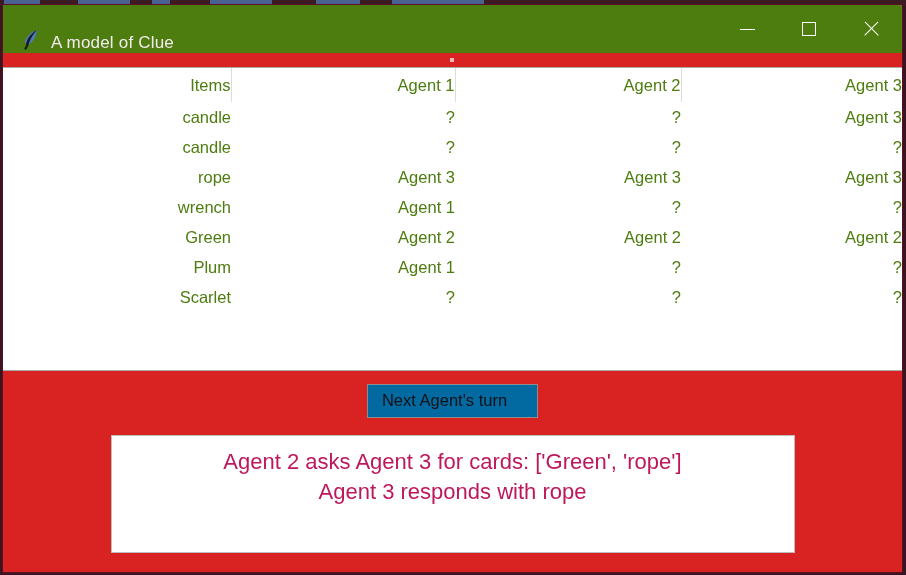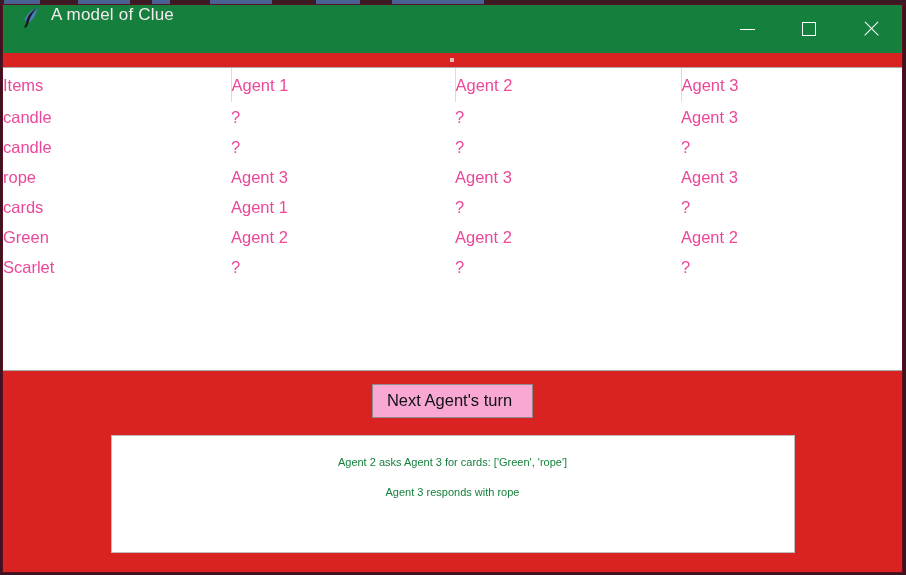--- a/index.html
+++ b/index.html
@@ -40,23 +40,23 @@
     background: #d92322;
     border: 1px solid #5d1020;
     box-sizing: border-box;
     display: flex;
     flex-direction: column;
   }
 
   
   .title-bar {
     height: 48px;
-    background: #15803d;
-    display: flex;
-    align-items: flex-start;
+    background: #4d7c0f;
+    display: flex;
+    align-items: flex-end;
     flex: 0 0 auto;
     position: relative;
   }
   .title-icon {
     width: 22px;
     height: 26px;
     margin-left: 16px;
     margin-right: 10px;
     flex: 0 0 auto;
     display: flex;
@@ -142,23 +142,23 @@
     height: 304px;
     position: relative;
     box-sizing: border-box;
   }
   table.clue-grid {
     width: 100%;
     border-collapse: collapse;
     table-layout: fixed;
   }
   table.clue-grid td {
-    text-align: left;
+    text-align: right;
     font-size: 16.5px;
-    color: #ec4899;
+    color: #4d7c0f;
     height: 30px;
     padding: 0;
     border: 0;
     white-space: nowrap;
   }
   table.clue-grid tr.header-row td {
     height: 34px;
     vertical-align: middle;
   }
   table.clue-grid tr.header-row td.col-div {
@@ -171,26 +171,26 @@
 
   
   .button-strip {
     flex: 0 0 auto;
     height: 60px;
     display: flex;
     align-items: center;
     justify-content: center;
   }
   .next-turn-btn {
-    background: #f9a8d4;
+    background: #0369a1;
     border: 1px solid #8d8d8d;
     color: #121216;
     font-size: 16.5px;
     font-family: "Liberation Sans", sans-serif;
-    padding: 6px 20px 8px 14px;
+    padding: 6px 30px 8px 14px;
     line-height: 1.1;
     cursor: pointer;
     white-space: nowrap;
   }
 
   
   .log-wrap {
     flex: 1 1 auto;
     display: flex;
     align-items: flex-start;
@@ -200,22 +200,22 @@
   .log-box {
     width: 684px;
     height: 118px;
     background: #ffffff;
     border: 1px solid #bdbdbd;
     box-sizing: border-box;
     padding-top: 11px;
     text-align: center;
   }
   .log-line {
-    font-size: 11px;
-    color: #15803d;
+    font-size: 22px;
+    color: #be185d;
     line-height: 30px;
     white-space: nowrap;
   }
 </style>
 </head>
 <body>
 
 <div class="desktop-backdrop">
   <span class="backdrop-fleck" style="left:4px;width:36px;"></span>
   <span class="backdrop-fleck" style="left:78px;width:52px;"></span>
@@ -282,30 +282,36 @@
             <td>?</td>
             <td>?</td>
           </tr>
           <tr>
             <td>rope</td>
             <td>Agent 3</td>
             <td>Agent 3</td>
             <td>Agent 3</td>
           </tr>
           <tr>
-            <td>cards</td>
+            <td>wrench</td>
             <td>Agent 1</td>
             <td>?</td>
             <td>?</td>
           </tr>
           <tr>
             <td>Green</td>
             <td>Agent 2</td>
             <td>Agent 2</td>
             <td>Agent 2</td>
+          </tr>
+          <tr>
+            <td>Plum</td>
+            <td>Agent 1</td>
+            <td>?</td>
+            <td>?</td>
           </tr>
           <tr>
             <td>Scarlet</td>
             <td>?</td>
             <td>?</td>
             <td>?</td>
           </tr>
         </tbody>
       </table>
     </div>

